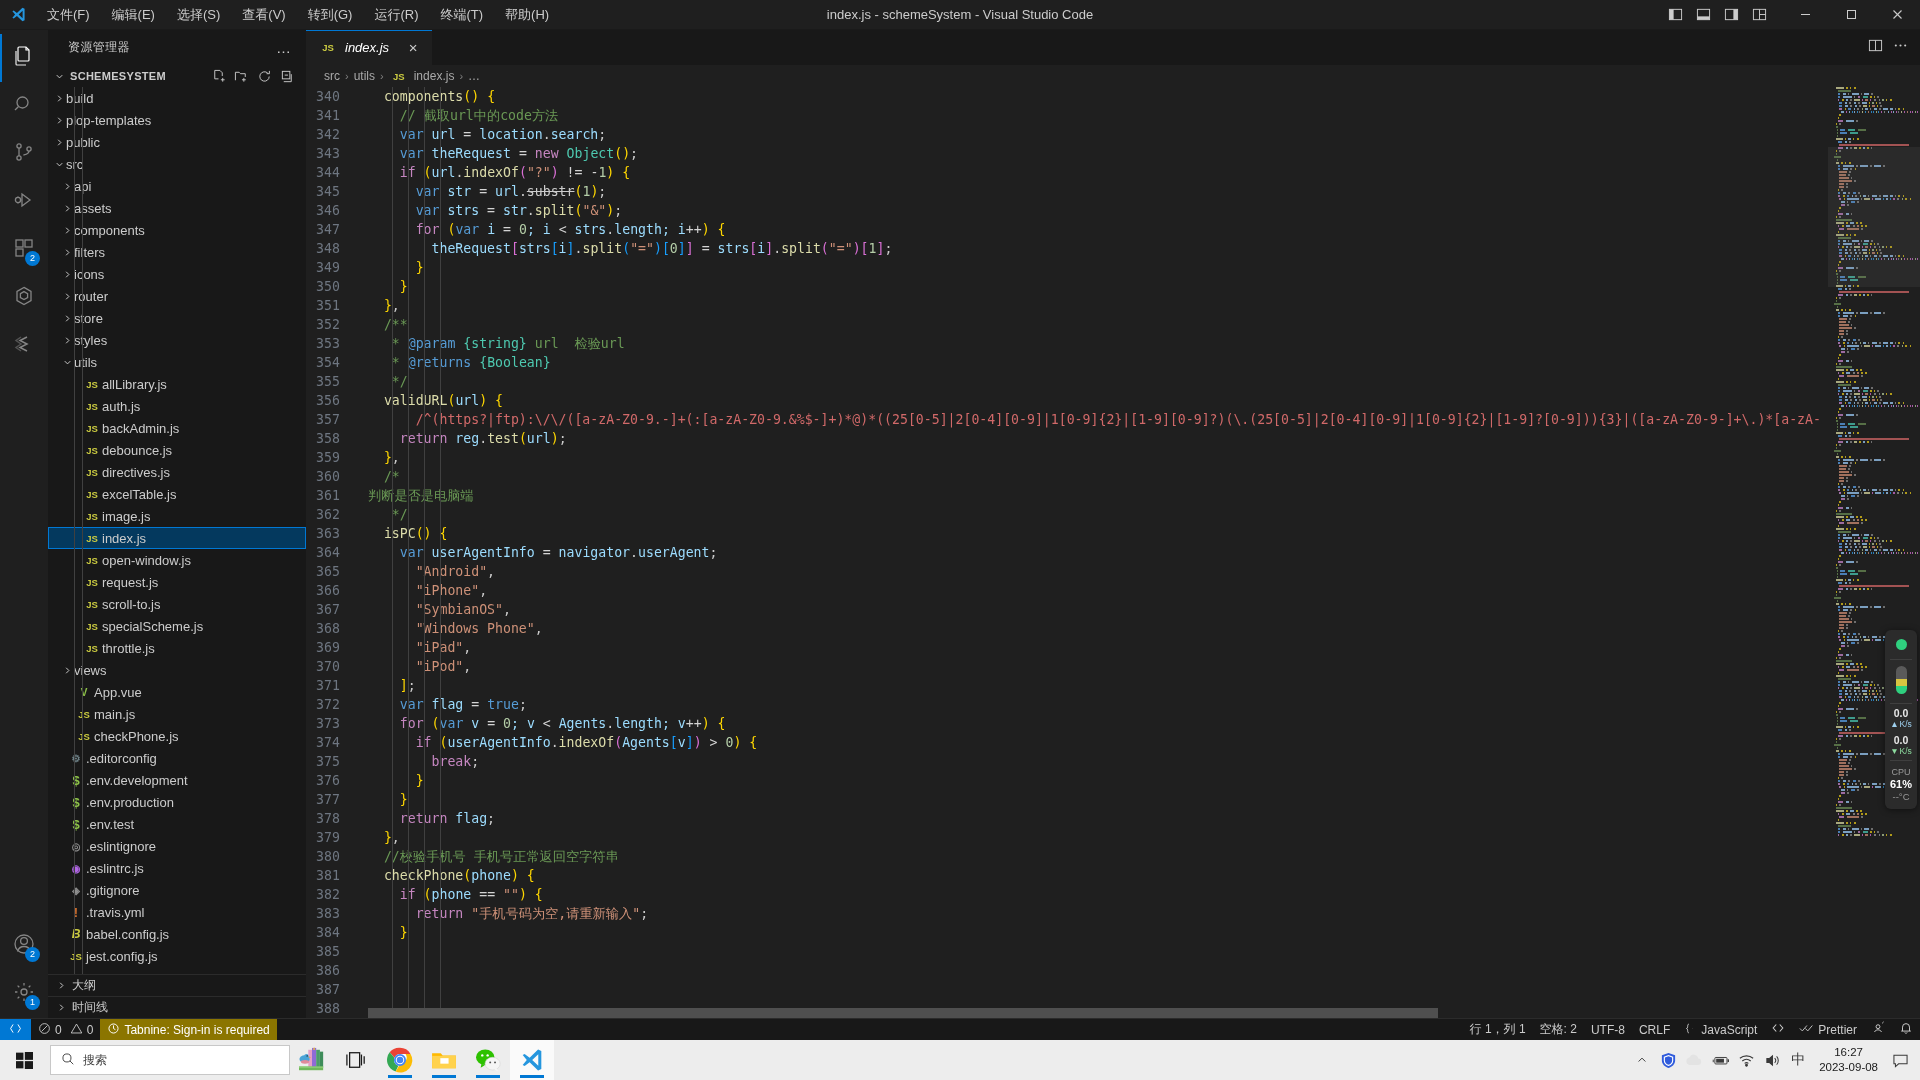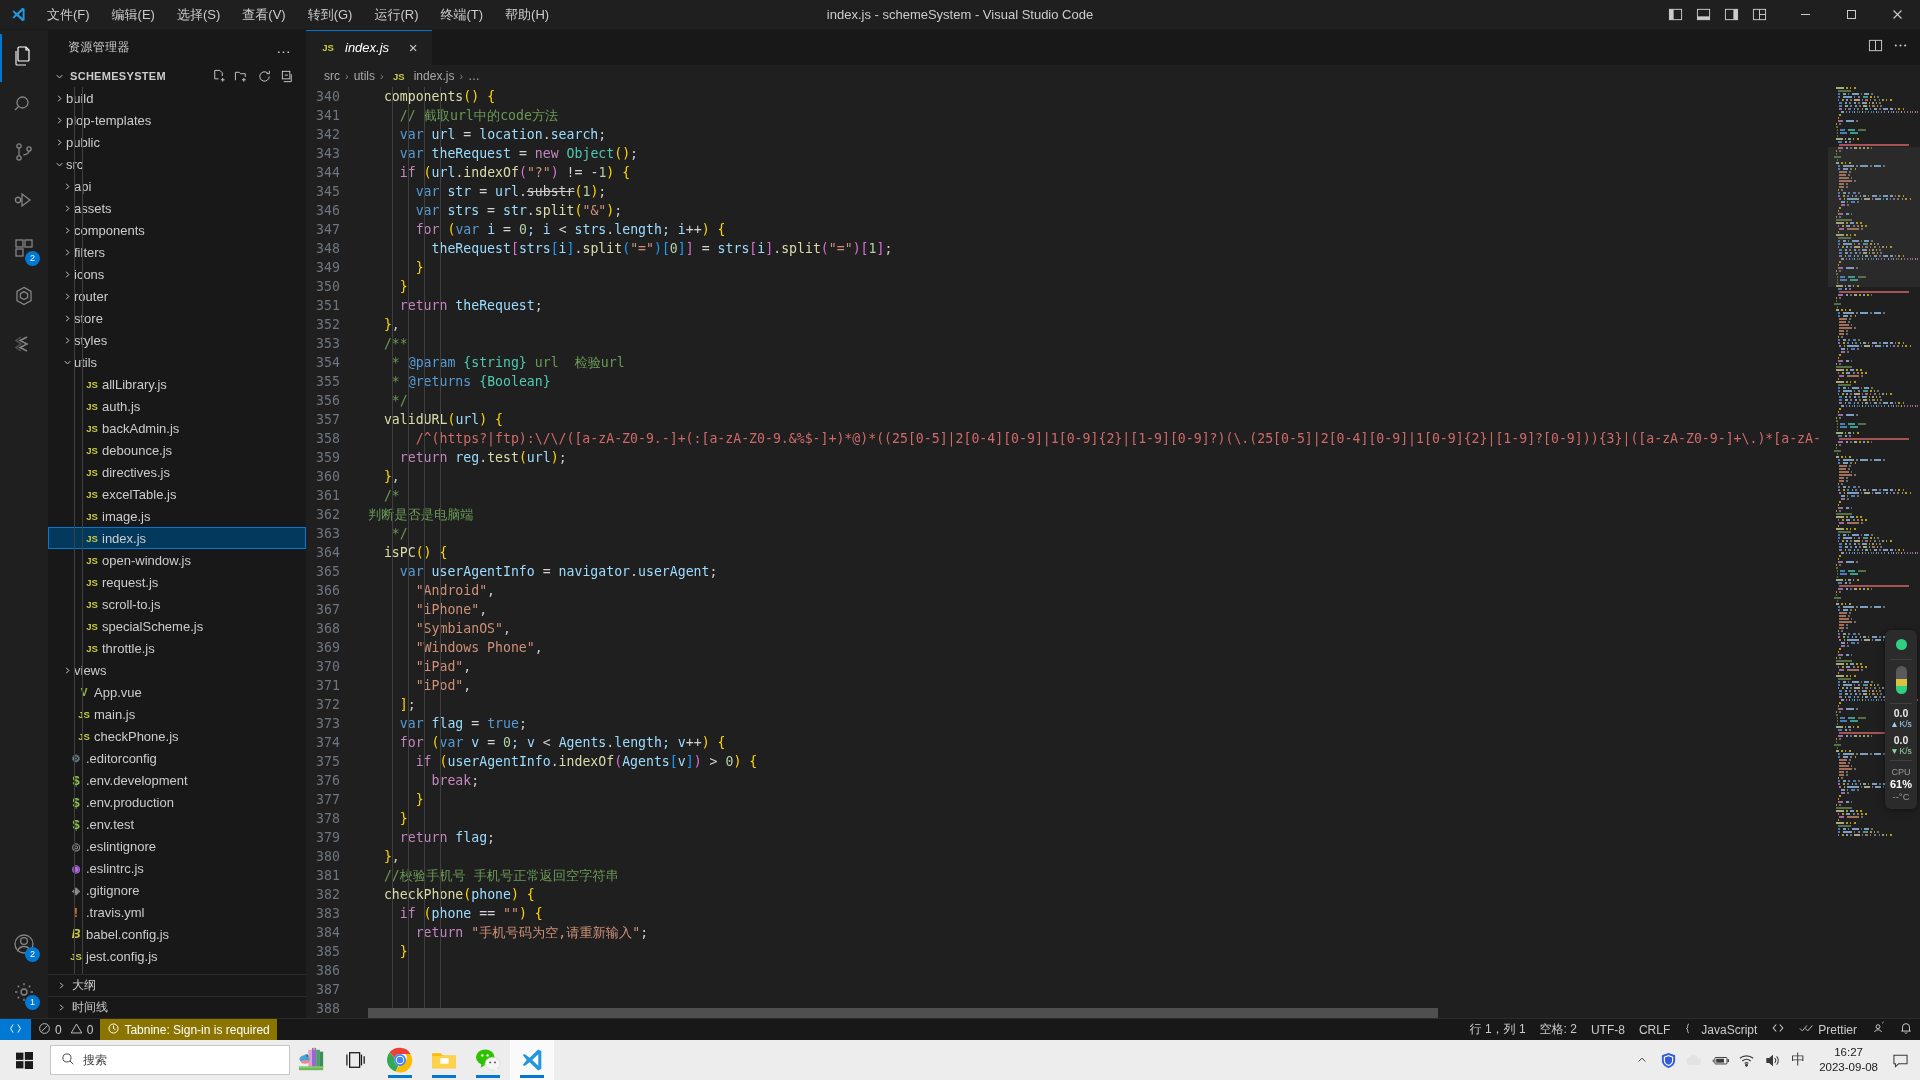--- a/index.html
+++ b/index.html
@@ -797,21 +797,20 @@
             <div class="cl"><span class="cmt">    // 截取url中的code方法</span></div>
             <div class="cl"><span class="punc">    </span><span class="kw">var</span><span class="prop"> url </span><span class="op">=</span><span class="prop"> location</span><span class="punc">.</span><span class="prop">search</span><span class="punc">;</span></div>
             <div class="cl"><span class="punc">    </span><span class="kw">var</span><span class="prop"> theRequest </span><span class="op">=</span><span class="punc"> </span><span class="kw2">new</span><span class="punc"> </span><span class="type">Object</span><span class="brk1">(</span><span class="brk1">)</span><span class="punc">;</span></div>
             <div class="cl"><span class="punc">    </span><span class="kw2">if</span><span class="punc"> </span><span class="brk1">(</span><span class="prop">url</span><span class="punc">.</span><span class="fn">indexOf</span><span class="brk2">(</span><span class="str">"?"</span><span class="brk2">)</span><span class="punc"> </span><span class="op">!=</span><span class="punc"> </span><span class="op">-</span><span class="num">1</span><span class="brk1">)</span><span class="punc"> </span><span class="brk1">{</span></div>
             <div class="cl"><span class="punc">      </span><span class="kw">var</span><span class="prop"> str </span><span class="op">=</span><span class="prop"> url</span><span class="punc">.</span><span class="depr">substr</span><span class="brk1">(</span><span class="num">1</span><span class="brk1">)</span><span class="punc">;</span></div>
             <div class="cl"><span class="punc">      </span><span class="kw">var</span><span class="prop"> strs </span><span class="op">=</span><span class="prop"> str</span><span class="punc">.</span><span class="fn">split</span><span class="brk1">(</span><span class="str">"&amp;"</span><span class="brk1">)</span><span class="punc">;</span></div>
             <div class="cl"><span class="punc">      </span><span class="kw2">for</span><span class="punc"> </span><span class="brk1">(</span><span class="kw">var</span><span class="prop"> i </span><span class="op">=</span><span class="punc"> </span><span class="num">0</span><span class="prop">; i </span><span class="op">&lt;</span><span class="prop"> strs</span><span class="punc">.</span><span class="prop">length</span><span class="prop">; i</span><span class="op">++</span><span class="brk1">)</span><span class="punc"> </span><span class="brk1">{</span></div>
             <div class="cl"><span class="punc">        </span><span class="prop">theRequest</span><span class="brk2">[</span><span class="prop">strs</span><span class="brk3">[</span><span class="prop">i</span><span class="brk3">]</span><span class="punc">.</span><span class="fn">split</span><span class="brk3">(</span><span class="str">"="</span><span class="brk3">)</span><span class="brk3">[</span><span class="num">0</span><span class="brk3">]</span><span class="brk2">]</span><span class="punc"> </span><span class="op">=</span><span class="prop"> strs</span><span class="brk2">[</span><span class="prop">i</span><span class="brk2">]</span><span class="punc">.</span><span class="fn">split</span><span class="brk2">(</span><span class="str">"="</span><span class="brk2">)</span><span class="brk2">[</span><span class="num">1</span><span class="brk2">]</span><span class="punc">;</span></div>
             <div class="cl"><span class="punc">      </span><span class="brk1">}</span></div>
             <div class="cl"><span class="punc">    </span><span class="brk1">}</span></div>
-            <div class="cl"><span class="punc">    </span><span class="kw2">return</span><span class="prop"> theRequest</span><span class="punc">;</span></div>
             <div class="cl"><span class="punc">  </span><span class="brk1">}</span><span class="punc">,</span></div>
             <div class="cl"><span class="cmt">  /**</span></div>
             <div class="cl"><span class="cmt">   * </span><span class="jsdoc-tag">@param</span><span class="cmt"> </span><span class="jsdoc-type">{string}</span><span class="cmt"> url  检验url</span></div>
             <div class="cl"><span class="cmt">   * </span><span class="jsdoc-tag">@returns</span><span class="cmt"> </span><span class="jsdoc-type">{Boolean}</span></div>
             <div class="cl"><span class="cmt">   */</span></div>
             <div class="cl"><span class="punc">  </span><span class="fn">validURL</span><span class="brk1">(</span><span class="prop">url</span><span class="brk1">)</span><span class="punc"> </span><span class="brk1">{</span></div>
             <div class="cl"><span class="re">      /^(https?|ftp):\/\/([a-zA-Z0-9.-]+(:[a-zA-Z0-9.&amp;%$-]+)*@)*((25[0-5]|2[0-4][0-9]|1[0-9]{2}|[1-9][0-9]?)(\.(25[0-5]|2[0-4][0-9]|1[0-9]{2}|[1-9]?[0-9])){3}|([a-zA-Z0-9-]+\.)*[a-zA-</span></div>
             <div class="cl"><span class="punc">    </span><span class="kw2">return</span><span class="prop"> reg</span><span class="punc">.</span><span class="fn">test</span><span class="brk1">(</span><span class="prop">url</span><span class="brk1">)</span><span class="punc">;</span></div>
             <div class="cl"><span class="punc">  </span><span class="brk1">}</span><span class="punc">,</span></div>
             <div class="cl"><span class="cmt">  /*</span></div>

